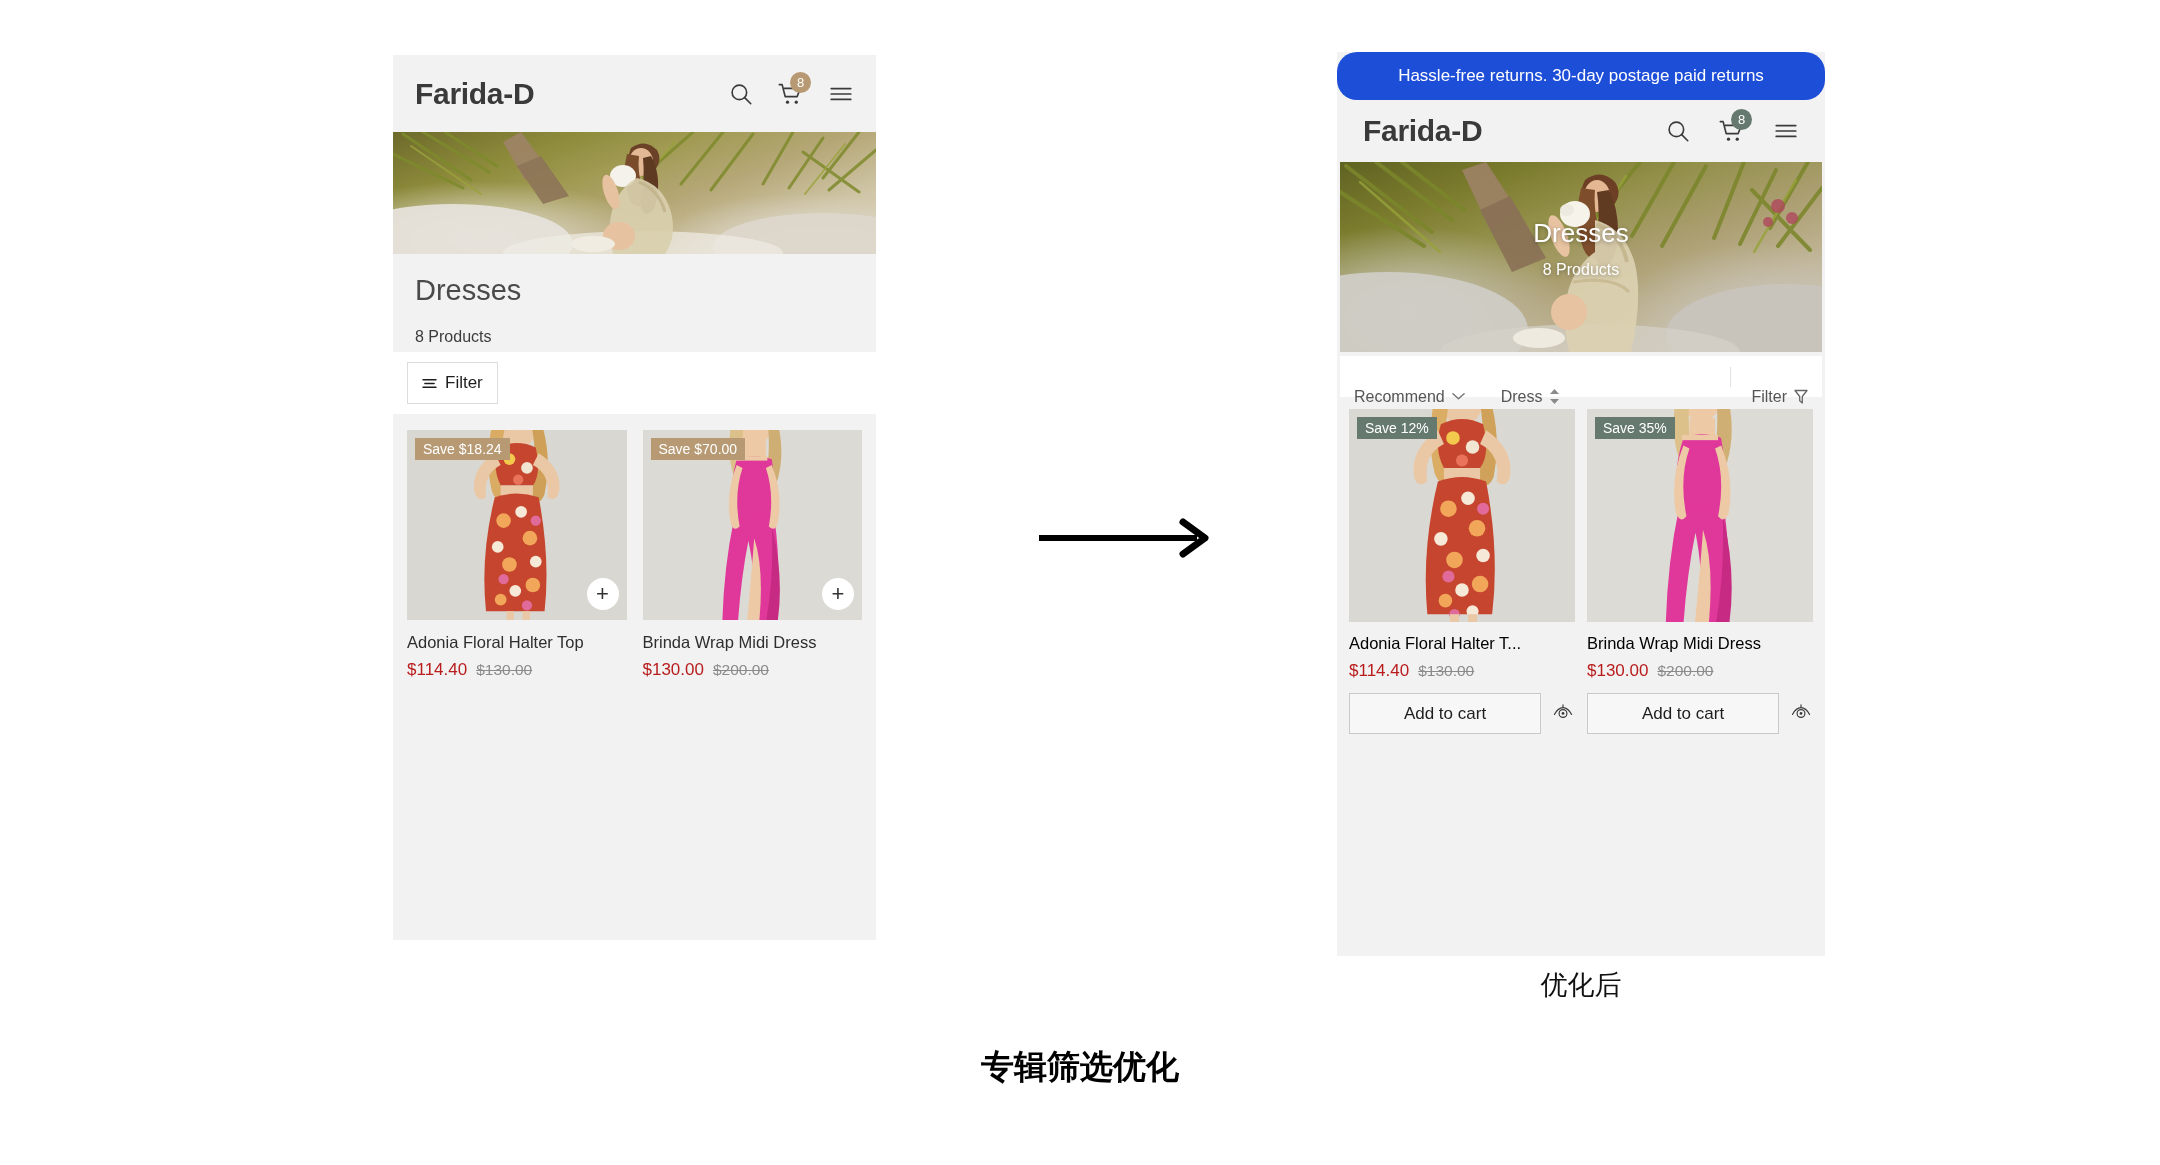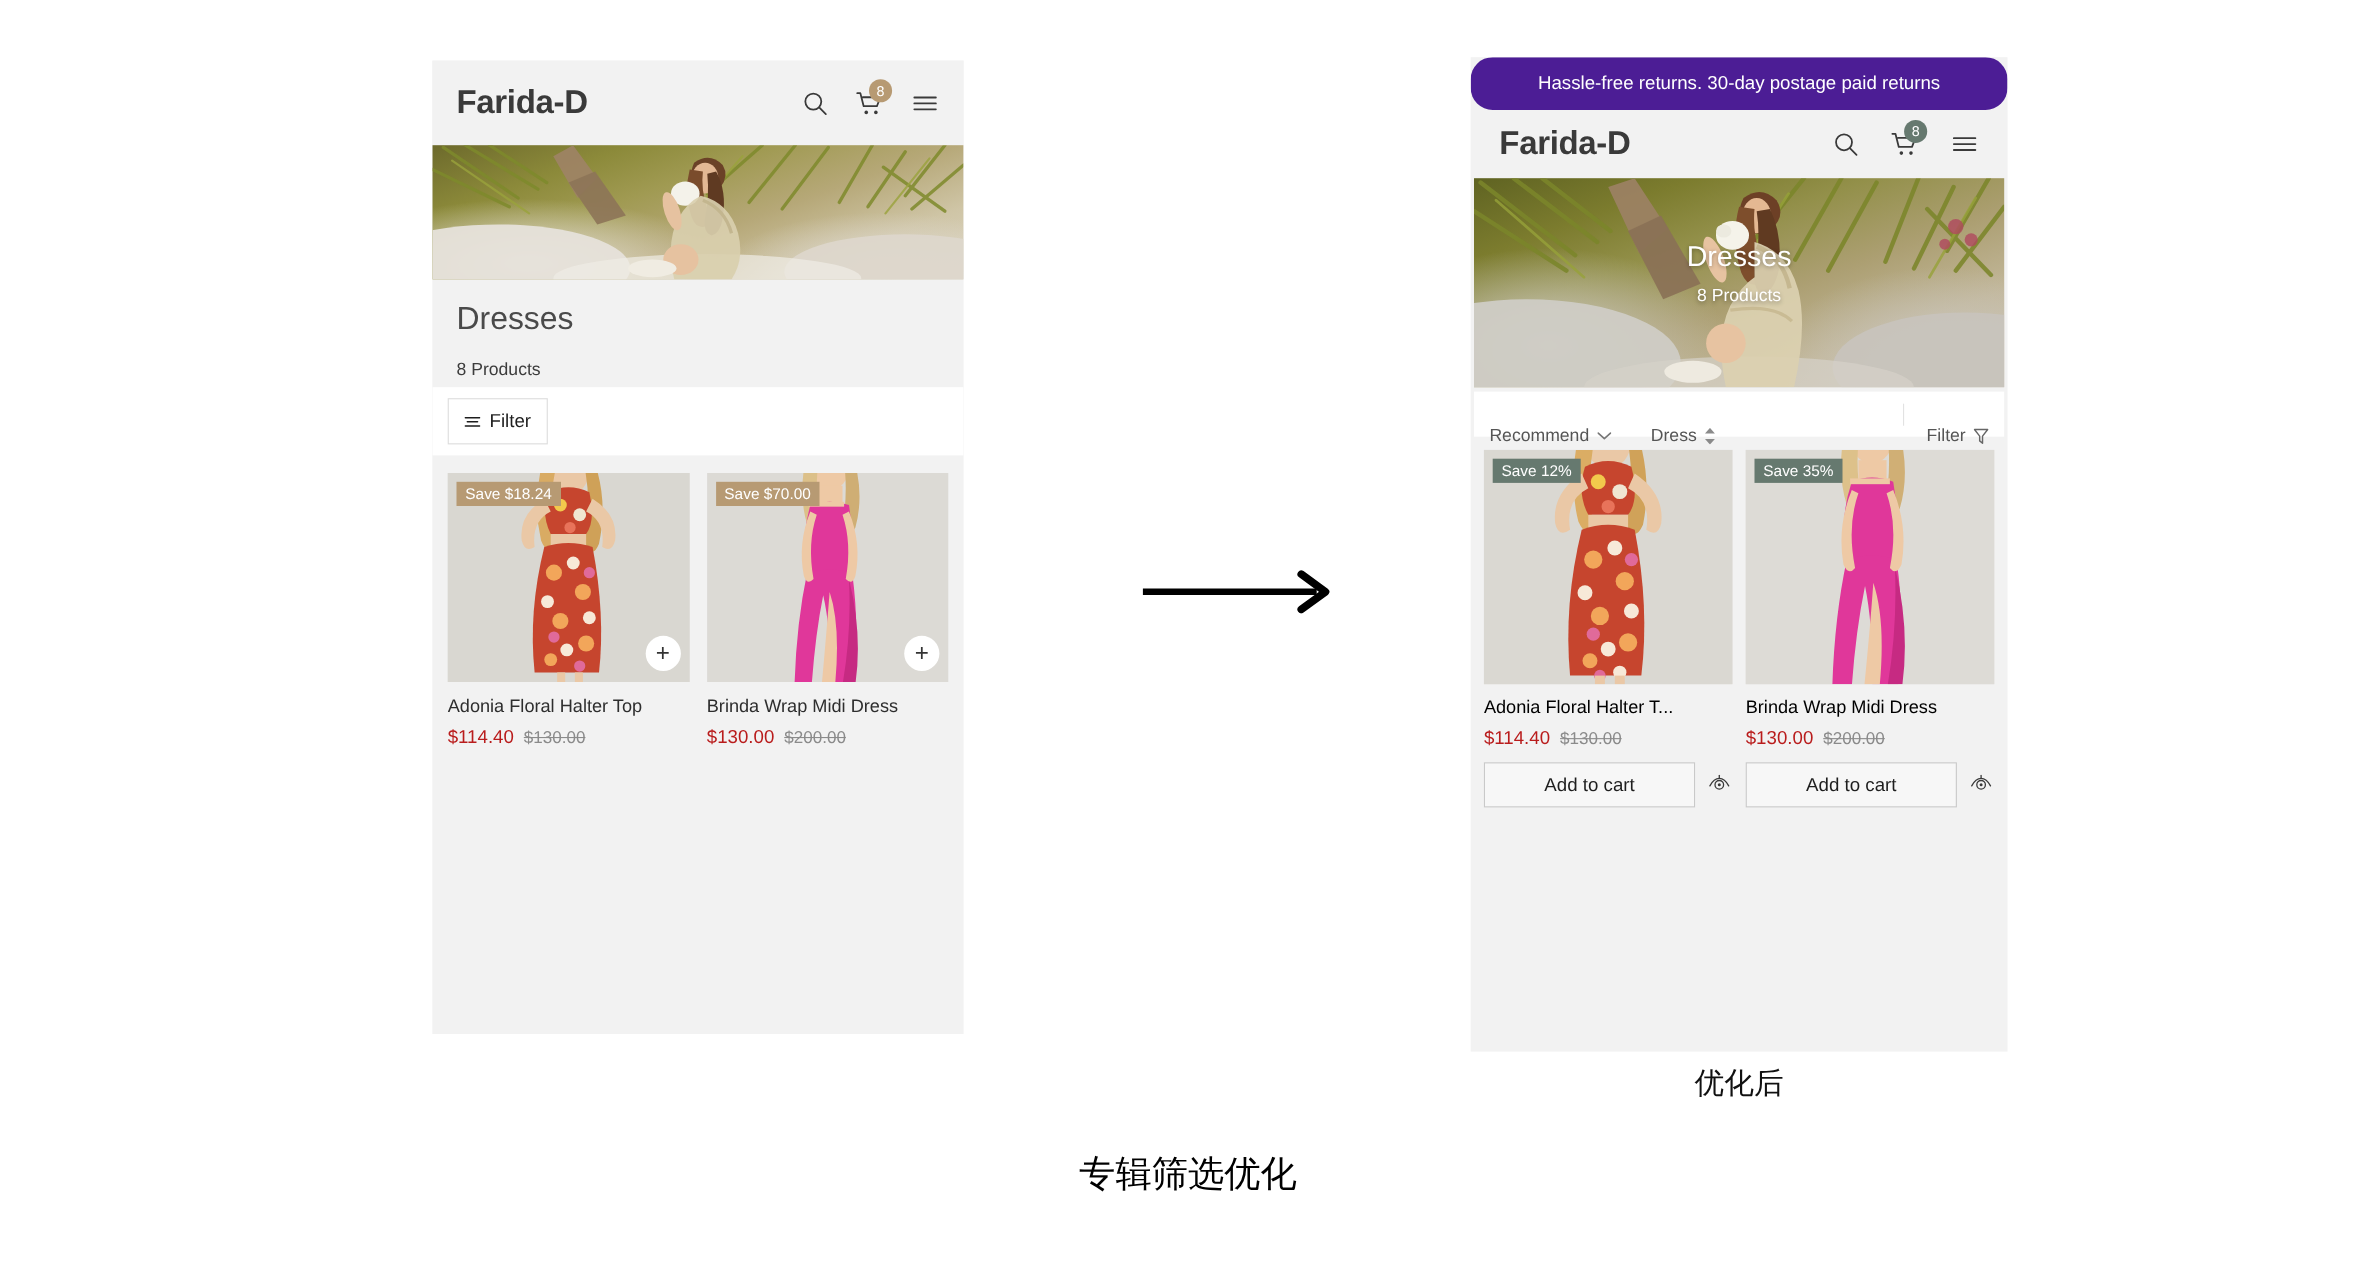--- a/index.html
+++ b/index.html
@@ -139,21 +139,21 @@
   
   .caption {
     position: absolute; text-align: center;
     font-size: 27px; color: #111111;
     font-family: "Liberation Sans", "DejaVu Sans", sans-serif;
   }
   .cap-left  { left: 393px; width: 483px; top: 967px; }
   .cap-right { left: 1337px; width: 488px; top: 967px; }
   .bottom-title {
     position: absolute; left: 0; width: 2160px; top: 1045px;
-    text-align: center; font-size: 33px; font-weight: 400; color: #000000;
+    text-align: center; font-size: 33px; font-weight: 700; color: #000000;
   }
 </style>
 </head>
 <body>
 
 <div class="stage">
 
   <div class="phone phone-left">
 
     <div class="app-header l-header">
@@ -321,21 +321,21 @@
 
   <div class="arrow">
     <svg width="180" height="40" viewBox="0 0 180 40">
       <line x1="2" y1="20" x2="160" y2="20" stroke="#000" stroke-width="6"></line>
       <polyline points="146,4 168,20 146,36" fill="none" stroke="#000" stroke-width="7" stroke-linecap="round" stroke-linejoin="round"></polyline>
     </svg>
   </div>
 
   <div class="phone phone-right">
 
-    <div class="r-banner" style="background:#4c1d95;border-radius:20px;">Hassle-free returns. 30-day postage paid returns</div>
+    <div class="r-banner" style="background:#1d4ed8;border-radius:20px;">Hassle-free returns. 30-day postage paid returns</div>
 
     <div class="app-header r-header">
       <div class="brand r-brand">Farida-D</div>
       <div class="header-icons r-icons">
         <div class="icon-btn">
           <svg width="26" height="26" viewBox="0 0 24 24" fill="none" stroke="#3a3a3a" stroke-width="1.5">
             <circle cx="10.5" cy="10.5" r="6.7"></circle>
               <line x1="15.4" y1="15.4" x2="21" y2="21" stroke-linecap="round"></line>
           </svg>
         </div>

